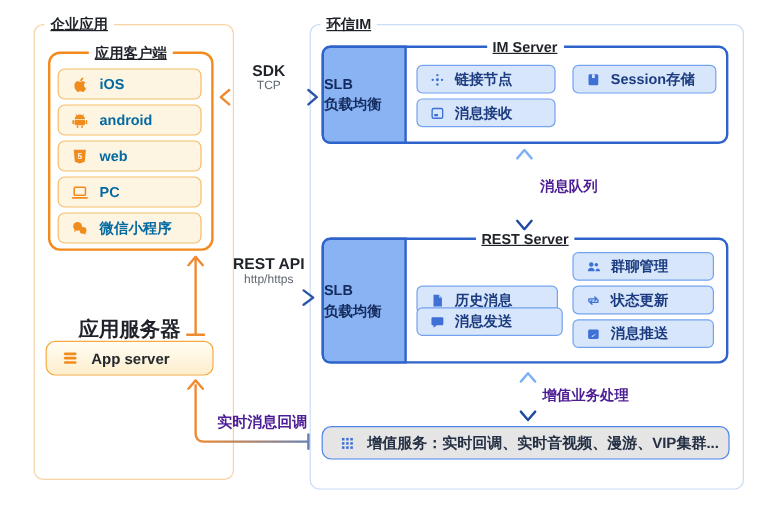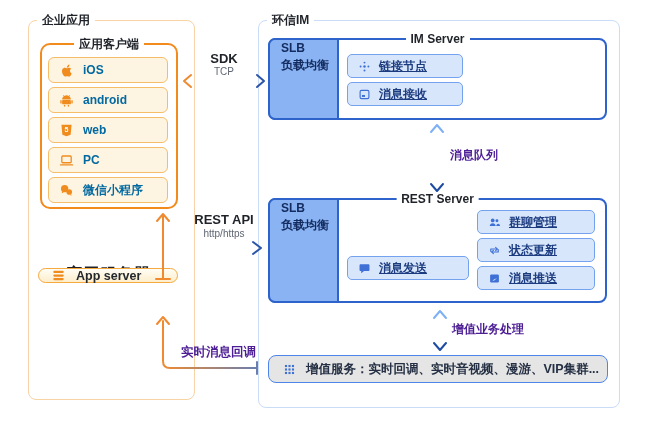--- a/index.html
+++ b/index.html
@@ -6,44 +6,44 @@
   #canvas{position:relative;width:652px;height:422px;background:#fff;
           font-family:"Liberation Sans",sans-serif;overflow:hidden;}
   
   .fs{position:absolute;border-radius:8px;box-sizing:border-box;}
   .fs-ent{left:28px;top:20px;width:167px;height:380px;border:1px solid #f8d3a5;}
   .fs-hx{left:258px;top:20px;width:362px;height:388px;border:1px solid #c9dcf8;}
   .fs-client{left:40px;top:43px;width:138px;height:166px;border:2px solid #f28a1c;border-radius:10px;}
   .fs-im{left:268px;top:38px;width:339px;height:82px;border:2px solid #2e63cb;background:#fff;}
   .fs-rest{left:268px;top:198px;width:339px;height:105px;border:2px solid #2e63cb;background:#fff;}
   .legend{position:absolute;top:-9px;background:#fff;padding:0 5px;font-size:12px;
-          font-weight:bold;color:#1f2329;line-height:17px;white-space:nowrap;}
+          font-weight:bold;color:#1f2329;line-height:17px;white-space:nowrap;text-decoration:underline;}
   .legend-l{left:8px;}
   .legend-c{left:50%;transform:translateX(-50%);}
   
   .oitem{position:absolute;left:48px;width:120px;height:26px;box-sizing:border-box;
          background:#fdf4e2;border:1px solid #f6bd68;border-radius:6px;
          display:flex;align-items:center;gap:9px;padding-left:10px;
          font-size:12px;color:#0369a1;font-weight:600;}
-  .appsrv{position:absolute;left:38px;top:268px;width:140px;height:15px;box-sizing:border-box;
+  .appsrv{position:absolute;left:38px;top:284px;width:140px;height:29px;box-sizing:border-box;
           background:linear-gradient(#fffdf5,#fdeecb);border:1.5px solid #f6a93e;border-radius:8px;
           display:flex;align-items:center;gap:10px;padding-left:12px;
           font-size:12.5px;color:#24292e;font-weight:600;}
   .caption{position:absolute;left:38px;top:263px;width:140px;text-align:center;
            font-size:17px;font-weight:bold;color:#1f2329;}
   
   .slb{position:absolute;left:268px;width:71px;box-sizing:border-box;background:#8ab3f3;
        border:2px solid #2e63cb;border-radius:7px 0 0 7px;display:flex;flex-direction:column;
-       padding-left:11px;font-size:12px;font-weight:600;
+       justify-content:center;font-size:12px;font-weight:600;
        color:#132b5e;line-height:17px;}
   .slb-im{top:38px;height:82px;}
   .slb-rest{top:198px;height:105px;}
   .bitem{position:absolute;height:24px;box-sizing:border-box;background:#d7e6fb;
          border:1px solid #74a2ee;border-radius:5px;display:flex;align-items:center;gap:8px;
-         padding-left:10px;font-size:12px;font-weight:600;color:#1d3c80;text-decoration:underline;}
+         padding-left:10px;font-size:12px;font-weight:600;color:#1d3c80;}
   .vas{position:absolute;left:268px;top:355px;width:340px;height:28px;box-sizing:border-box;
        background:#e5e5e5;border:1.5px solid #4e85ea;border-radius:8px;
        display:flex;align-items:center;gap:10px;padding-left:14px;
        font-size:12.5px;font-weight:600;color:#253044;}
   
   .conn-title{position:absolute;font-size:13px;font-weight:bold;color:#1f2329;text-align:center;}
   .conn-sub{position:absolute;font-size:10px;color:#5f6672;text-align:center;}
   .flow-label{position:absolute;font-size:12px;font-weight:bold;color:#4c1d95;white-space:nowrap;}
   svg.arrows{position:absolute;left:0;top:0;pointer-events:none;}
   .icon{display:inline-flex;flex:0 0 auto;}
@@ -168,30 +168,48 @@
   <div class="bitem" style="left:347px;top:82px;width:116px">
     <span class="icon">
       <svg width="13" height="13" viewBox="0 0 16 16">
         <rect x="2.6" y="3" width="10.8" height="10" rx="1.6" fill="none" stroke="#3e70d6" stroke-width="1.4"></rect>
         <rect x="4.8" y="8.6" width="3.8" height="2.4" fill="#3e70d6"></rect>
       </svg>
     </span>
     <span>消息接收</span>
   </div>
 
+  <div class="bitem" style="left:477px;top:54px;width:120px">
+    <span class="icon">
+      <svg width="13" height="13" viewBox="0 0 16 16">
+        <rect x="3" y="2.4" width="10" height="11.2" rx="1.4" fill="#3e70d6"></rect>
+        <rect x="6.6" y="2.4" width="2.8" height="3.8" fill="#d7e6fb"></rect>
+      </svg>
+    </span>
+    <span>Session存储</span>
+  </div>
 
   <div class="fs fs-rest">
     <span class="legend legend-c">REST Server</span>
   </div>
   <div class="slb slb-rest">
     <span>SLB</span>
     <span>负载均衡</span>
   </div>
 
 
+  <div class="bitem" style="left:347px;top:238px;width:118px">
+    <span class="icon">
+      <svg width="13" height="13" viewBox="0 0 16 16">
+        <path d="M4 2h5.6l3 3v9H4z" fill="#3e70d6"></path>
+        <path d="M9.6 2l3 3h-3z" fill="#a9c6f5"></path>
+      </svg>
+    </span>
+    <span>历史消息</span>
+  </div>
 
   <div class="bitem" style="left:347px;top:256px;width:122px">
     <span class="icon">
       <svg width="13" height="13" viewBox="0 0 16 16">
         <path d="M3.2 2.8h9.6c.75 0 1.3.55 1.3 1.3v5.8c0 .75-.55 1.3-1.3 1.3H7.4L4 13.8v-2.6h-.8c-.75 0-1.3-.55-1.3-1.3V4.1c0-.75.55-1.3 1.3-1.3z" fill="#3e70d6"></path>
       </svg>
     </span>
     <span>消息发送</span>
   </div>
 

